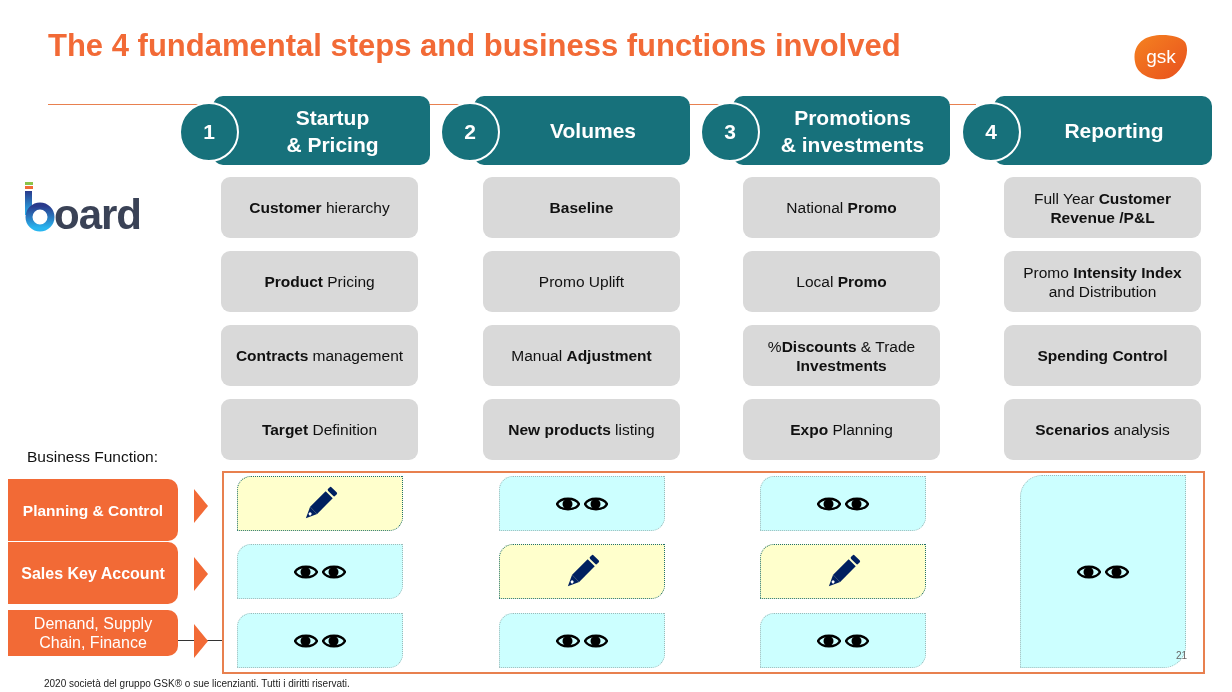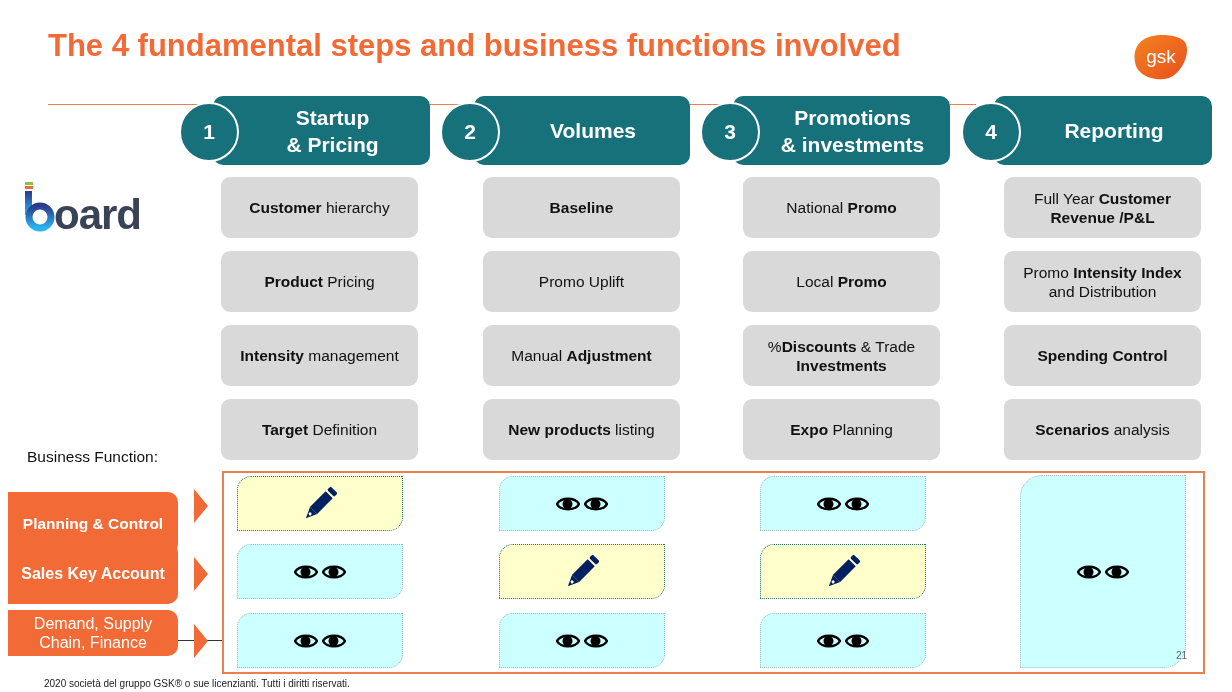--- a/index.html
+++ b/index.html
@@ -87,21 +87,21 @@
 </div>
 <div class="abs circle" style="left:961px;">4</div>
 
 <div class="abs gbox" style="left:221px;top:177px;">
     <span><b>Customer</b><span> hierarchy</span></span>
   </div>
 <div class="abs gbox" style="left:221px;top:251px;">
     <span><b>Product</b><span> Pricing</span></span>
   </div>
 <div class="abs gbox" style="left:221px;top:325px;">
-    <span><b>Intensity</b><span> management</span></span>
+    <span><b>Contracts</b><span> management</span></span>
   </div>
 <div class="abs gbox" style="left:221px;top:399px;">
     <span><b>Target</b><span> Definition</span></span>
   </div>
 
 <div class="abs gbox" style="left:483px;top:177px;">
     <span><b>Baseline</b></span>
   </div>
 <div class="abs gbox" style="left:483px;top:251px;">
     <span>Promo Uplift</span>
@@ -128,27 +128,27 @@
 
 <div class="abs gbox" style="left:1004px;top:177px;">
     <span><span>Full Year </span><b>Customer</b><br><b>Revenue /P&amp;L</b></span>
   </div>
 <div class="abs gbox" style="left:1004px;top:251px;">
     <span><span>Promo </span><b>Intensity Index</b><br><span>and Distribution</span></span>
   </div>
 <div class="abs gbox" style="left:1004px;top:325px;">
     <span><b>Spending Control</b></span>
   </div>
-<div class="abs gbox" style="left:1004px;top:399px;border-radius:8px;">
+<div class="abs gbox" style="left:1004px;top:399px;">
     <span><b>Scenarios</b><span> analysis</span></span>
   </div>
 
 <div class="abs bf-label">Business Function:</div>
 
-<div class="abs func bold" style="top:492px;height:62px;">Planning &amp; Control</div>
+<div class="abs func bold" style="top:479px;height:62px;">Planning &amp; Control</div>
 <div class="abs func bold" style="top:542px;height:62px;font-size:16px;">Sales Key Account</div>
 <div class="abs func" style="top:610px;height:46px;font-size:16px;">
   <span><span>Demand, Supply</span><br><span>Chain, Finance</span></span>
 </div>
 
 <div class="abs" style="left:178px;top:640px;width:46px;height:1px;background:#333;"></div>
 <div class="abs arrow" style="left:194px;top:489px;"></div>
 <div class="abs arrow" style="left:194px;top:557px;"></div>
 <div class="abs arrow" style="left:194px;top:624px;"></div>
 

